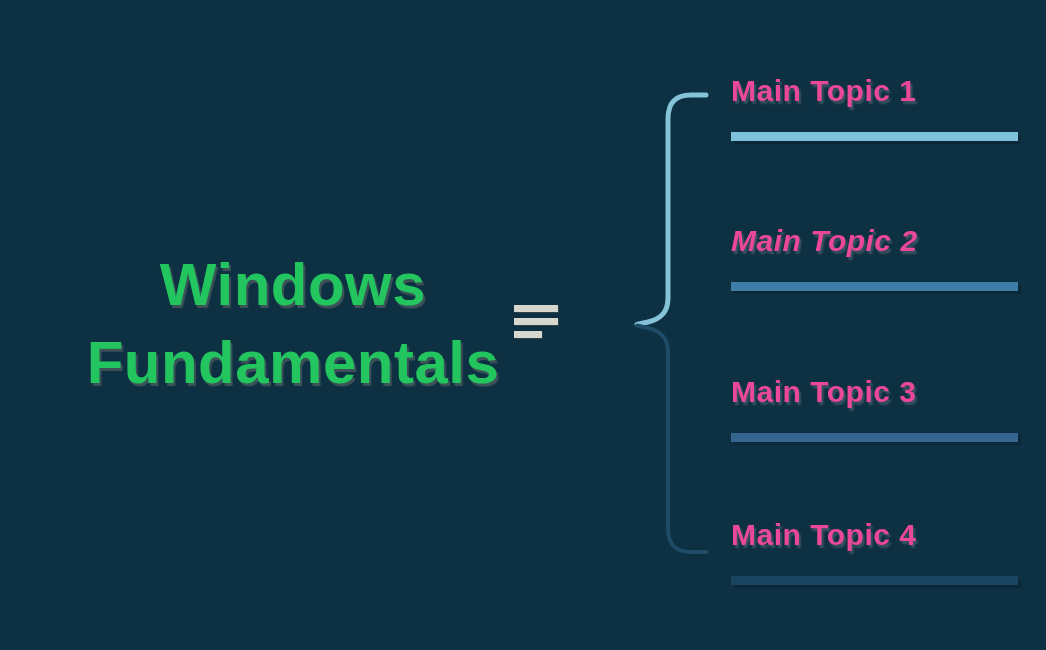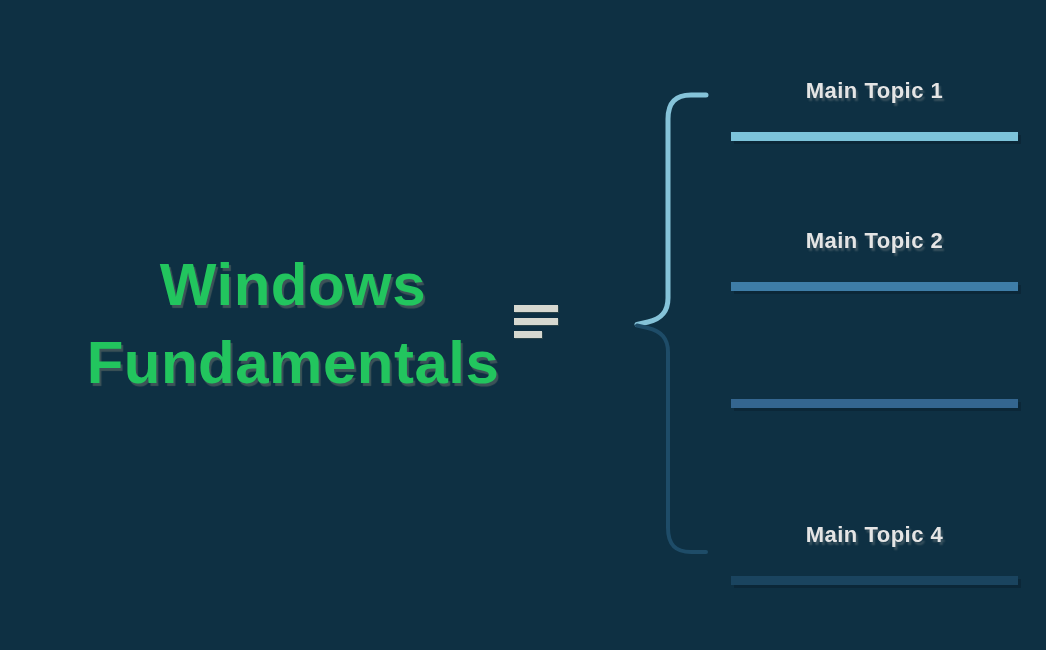--- a/index.html
+++ b/index.html
@@ -49,37 +49,36 @@
     top: 0;
     pointer-events: none;
   }
   
   .topic {
     position: absolute;
     left: 731px;
     width: 287px;
   }
   .topic-label {
-    font-size: 22px;
+    font-size: 30px;
     font-weight: bold;
     line-height: 34px;
-    text-align: center;
-    color: #e5e5e5;
+    color: #ec4899;
     letter-spacing: 0.5px;
     text-shadow: 2px 3px 2px rgba(140, 150, 150, 0.35);
     white-space: nowrap;
   }
   .topic-underline {
     height: 9px;
     margin-top: 24px;
     background: #7cc3da; 
     box-shadow: 3px 3px 0 rgba(9, 33, 48, 0.55);
   }
   .t1 { top: 74px; }
-  .t2 { top: 224px; }
+  .t2 { top: 224px; font-style: italic; }
   .t3 { top: 375px; }
   .t4 { top: 518px; }
 </style>
 </head>
 <body>
 
 <div id="stage" style="background: rgb(14, 48, 67);">
 
   <svg class="braces" width="1046" height="650" viewBox="0 0 1046 650">
     <path d="M 706 95 L 691 95 C 675 95 668 103 668 119 L 668 298
@@ -100,20 +99,21 @@
     <div class="topic-label">Main Topic 1</div>
     <div class="topic-underline" style="background: rgb(124, 195, 218);"></div>
   </div>
 
   <div class="topic t2">
     <div class="topic-label">Main Topic 2</div>
     <div class="topic-underline" style="background: rgb(62, 125, 167);"></div>
   </div>
 
   <div class="topic t3">
+    <div class="topic-label">Main Topic 3</div>
     <div class="topic-underline" style="background: rgb(52, 102, 144);"></div>
   </div>
 
   <div class="topic t4">
     <div class="topic-label">Main Topic 4</div>
     <div class="topic-underline" style="background: rgb(26, 68, 95);"></div>
   </div>
 
 </div>
 

